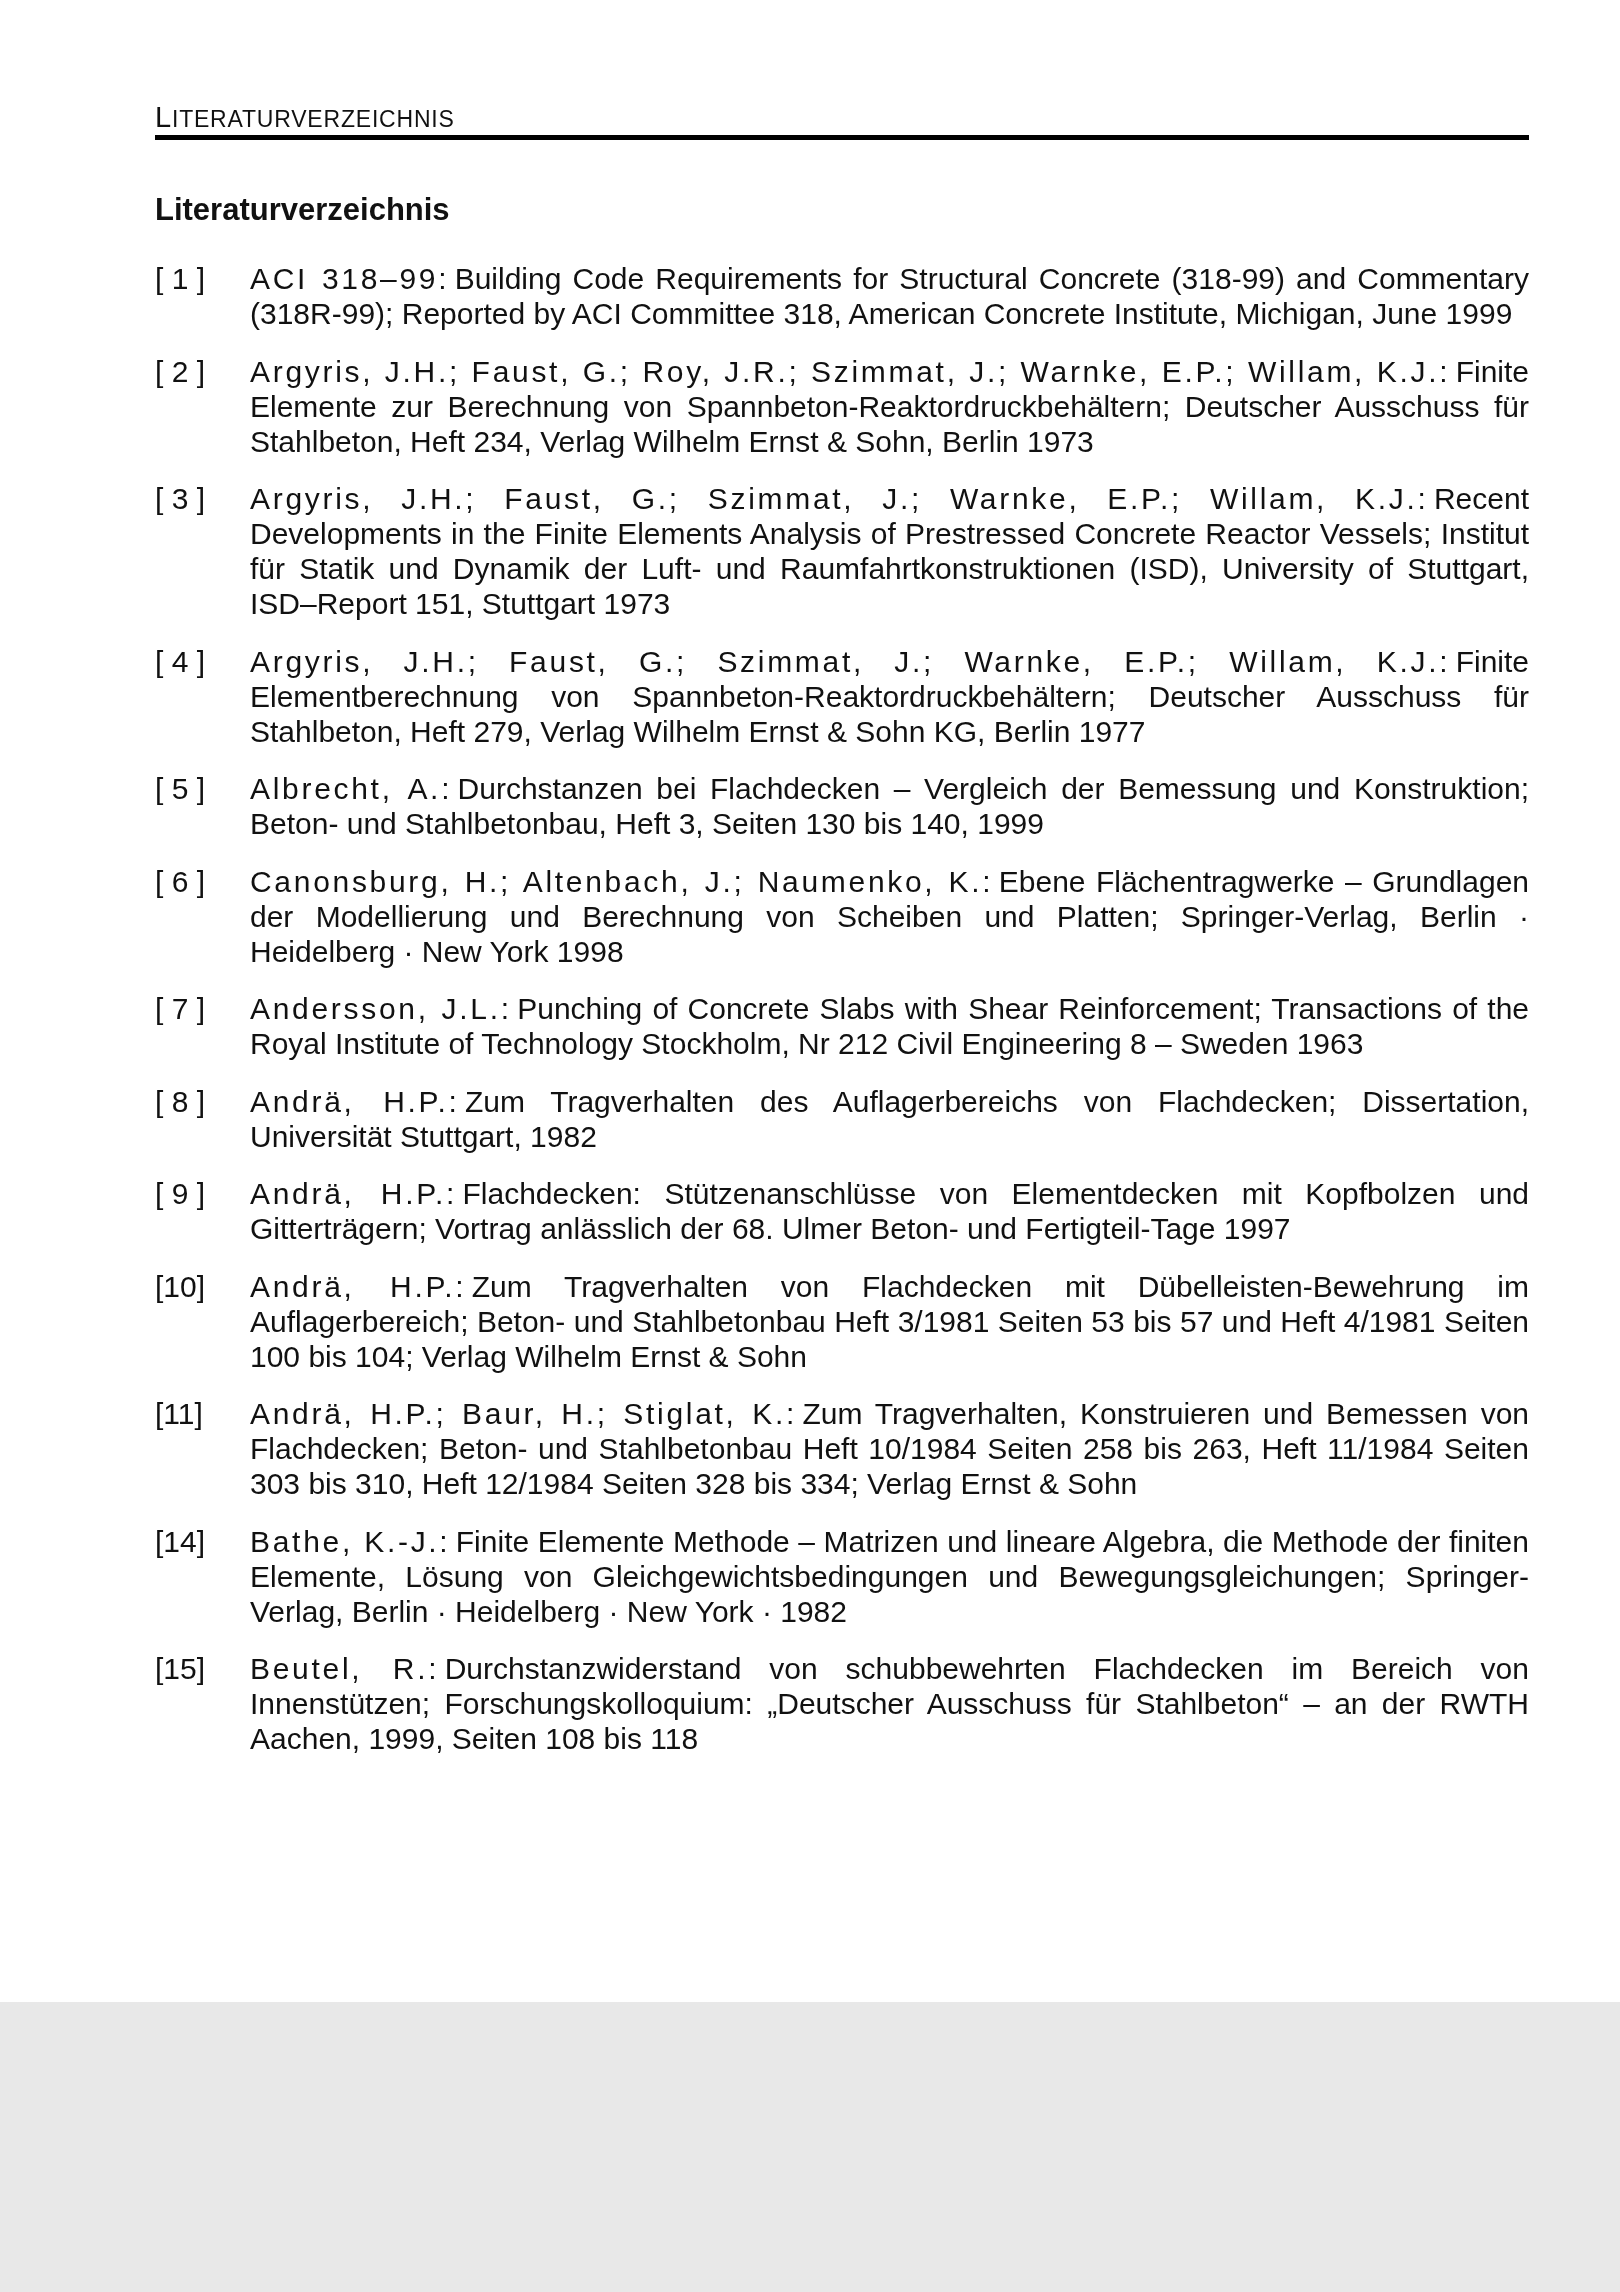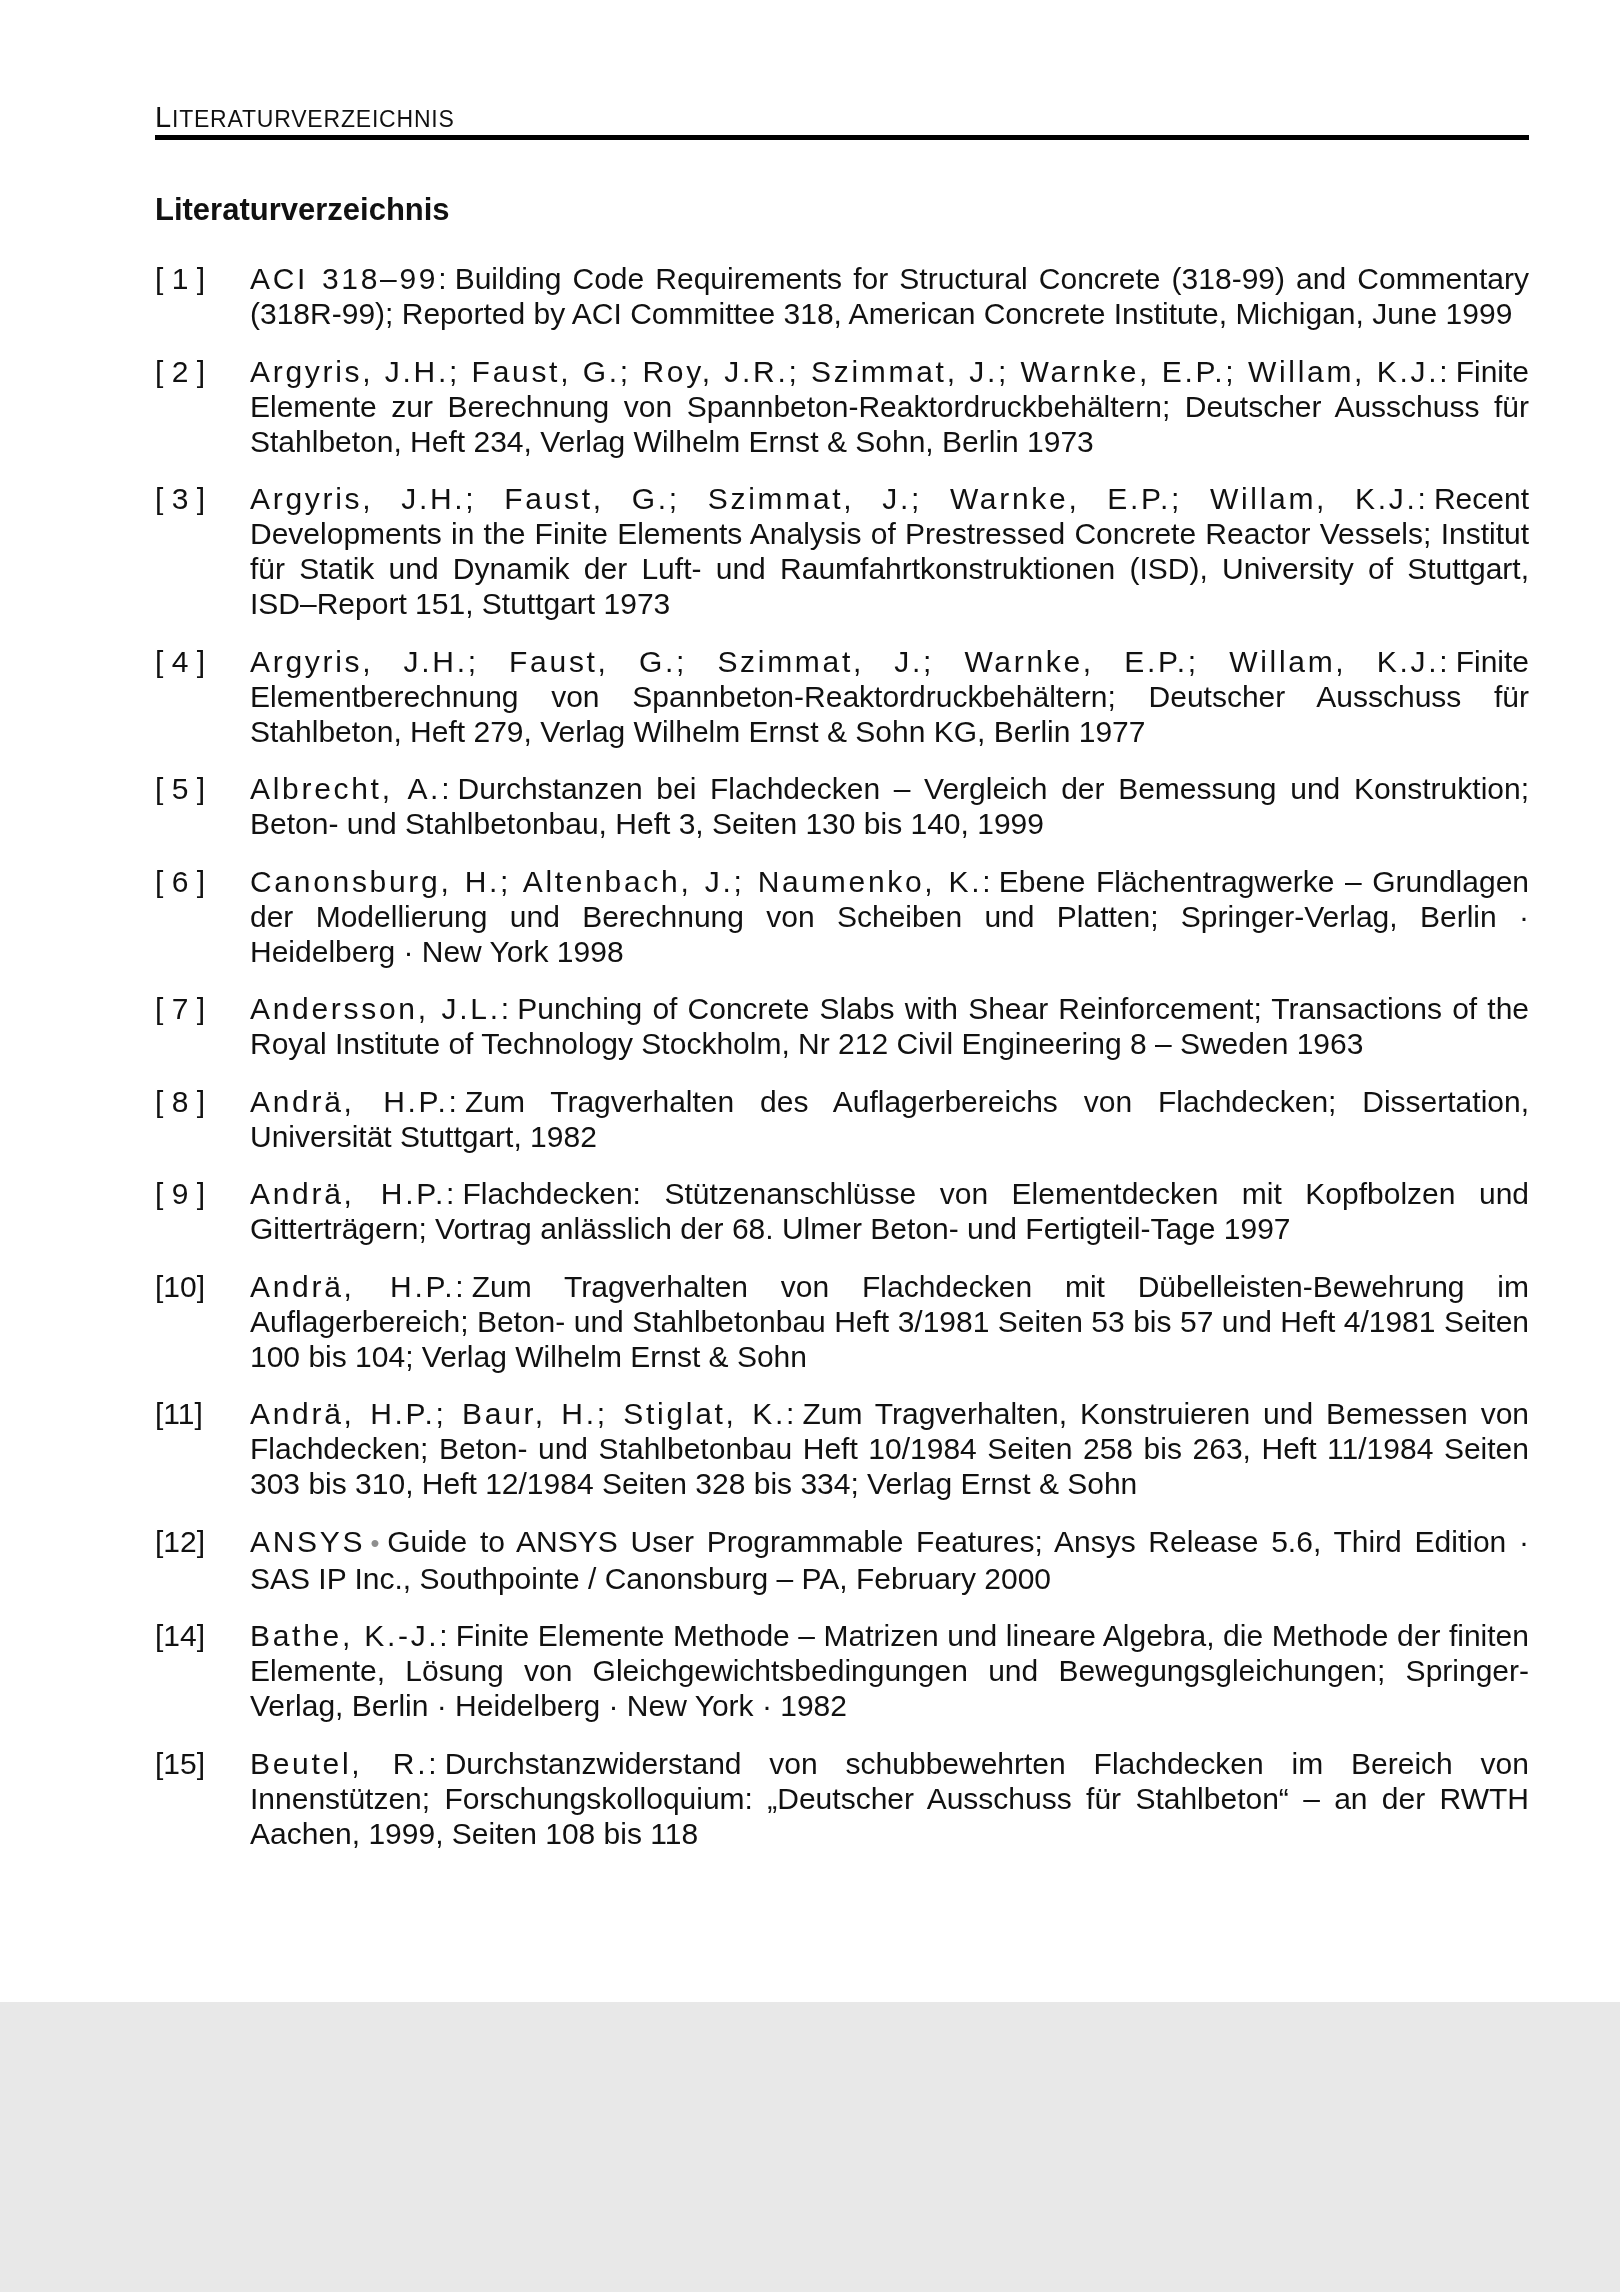--- a/index.html
+++ b/index.html
@@ -112,24 +112,20 @@
       </div>
       <div class="ref">
         <span class="ref-num">[10]</span>
         <div class="ref-text"><span class="ref-head">Andrä, H.P.:</span><span class="ref-body">Zum Tragverhalten von Flachdecken mit Dübelleisten-Bewehrung im Auflagerbereich; Beton- und Stahlbetonbau Heft 3/1981 Seiten 53 bis 57 und Heft 4/1981 Seiten 100 bis 104; Verlag Wilhelm Ernst &amp; Sohn</span></div>
       </div>
       <div class="ref">
         <span class="ref-num">[11]</span>
         <div class="ref-text"><span class="ref-head">Andrä, H.P.; Baur, H.; Stiglat, K.:</span><span class="ref-body">Zum Tragverhalten, Konstruieren und Bemessen von Flachdecken; Beton- und Stahlbetonbau Heft 10/1984 Seiten 258 bis 263, Heft 11/1984 Seiten 303 bis 310, Heft 12/1984 Seiten 328 bis 334; Verlag Ernst &amp; Sohn</span></div>
       </div>
       <div class="ref">
-        <span class="ref-num">[12]</span>
-        <div class="ref-text"><span class="ref-head">ANSYS</span><span class="ref-bullet">•</span><span class="ref-body">Guide to ANSYS User Programmable Features; Ansys Release 5.6, Third Edition · SAS IP Inc., Southpointe / Canonsburg – PA, February 2000</span></div>
-      </div>
-      <div class="ref">
         <span class="ref-num">[14]</span>
         <div class="ref-text"><span class="ref-head">Bathe, K.-J.:</span><span class="ref-body">Finite Elemente Methode – Matrizen und lineare Algebra, die Methode der finiten Elemente, Lösung von Gleichgewichtsbedingungen und Bewegungsgleichungen; Springer-Verlag, Berlin · Heidelberg · New York · 1982</span></div>
       </div>
       <div class="ref">
         <span class="ref-num">[15]</span>
         <div class="ref-text"><span class="ref-head">Beutel, R.:</span><span class="ref-body">Durchstanzwiderstand von schubbewehrten Flachdecken im Bereich von Innenstützen; Forschungskolloquium: „Deutscher Ausschuss für Stahlbeton“ – an der RWTH Aachen, 1999, Seiten 108 bis 118</span></div>
       </div>
     </div>
 
   <div class="page-number">270</div>

